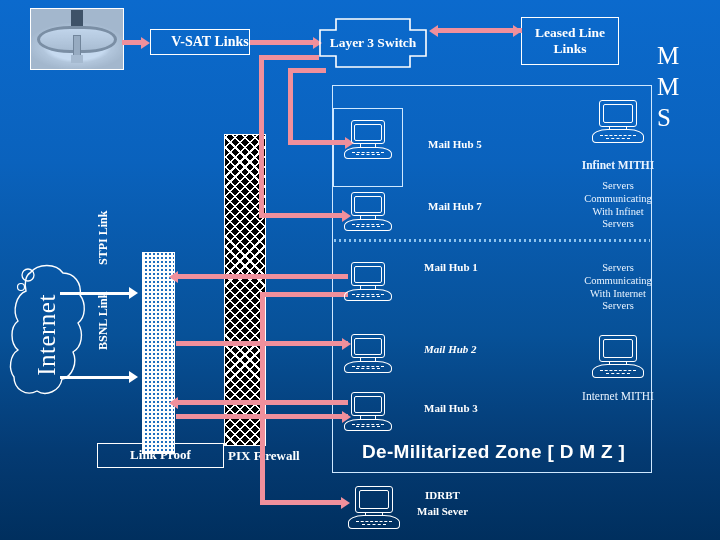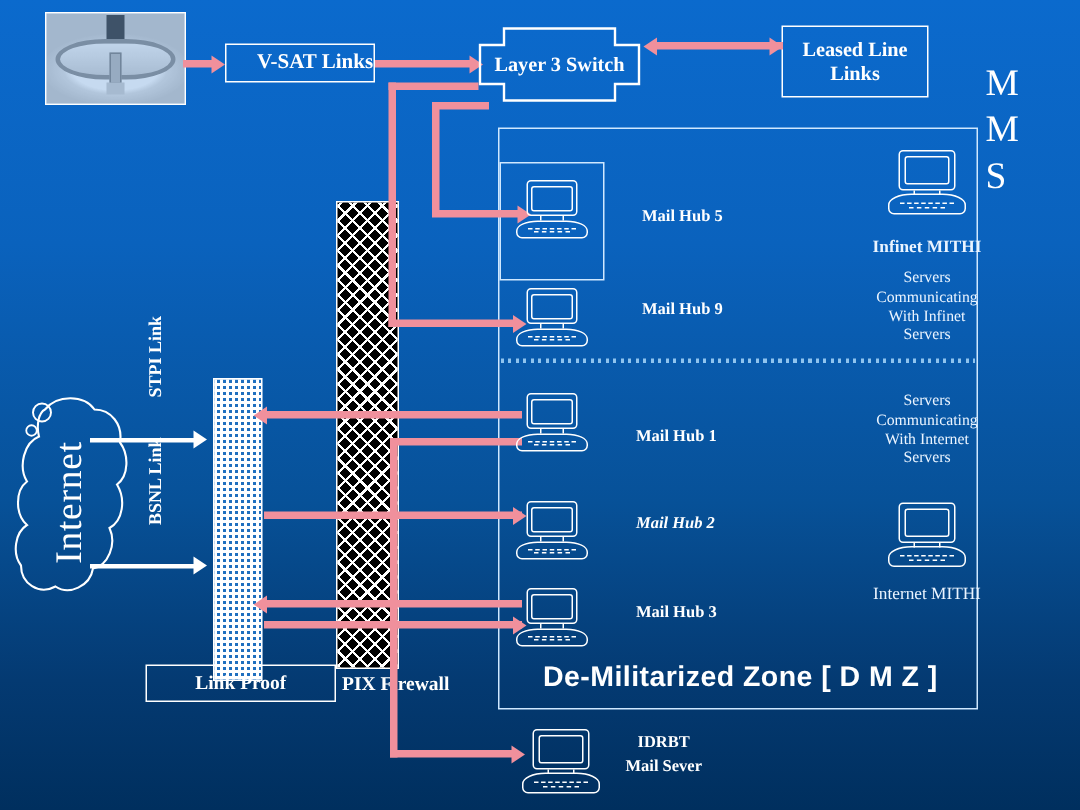--- a/index.html
+++ b/index.html
@@ -245,32 +245,32 @@
 
   <div class="pc" style="left:344px;top:192px;width:48px;height:42px;">
     <div class="mon">
         <i></i>
       </div>
       <div class="neck"></div>
       <div class="kbd"></div>
     <div class="keys"></div>
       <div class="keys2"></div>
   </div>
-  <div class="lbl" style="left:428px;top:200px;font-size:11px;">Mail Hub 9</div>
+  <div class="lbl" style="left:428px;top:200px;font-size:11px;">Mail Hub 7</div>
 
   <div class="pc" style="left:344px;top:262px;width:48px;height:42px;">
     <div class="mon">
         <i></i>
       </div>
       <div class="neck"></div>
       <div class="kbd"></div>
     <div class="keys"></div>
       <div class="keys2"></div>
   </div>
-  <div class="lbl" style="left:424px;top:285px;font-size:11px;">Mail Hub 1</div>
+  <div class="lbl" style="left:424px;top:261px;font-size:11px;">Mail Hub 1</div>
 
   <div class="pc" style="left:344px;top:334px;width:48px;height:42px;">
     <div class="mon">
         <i></i>
       </div>
       <div class="neck"></div>
       <div class="kbd"></div>
     <div class="keys"></div>
       <div class="keys2"></div>
   </div>

